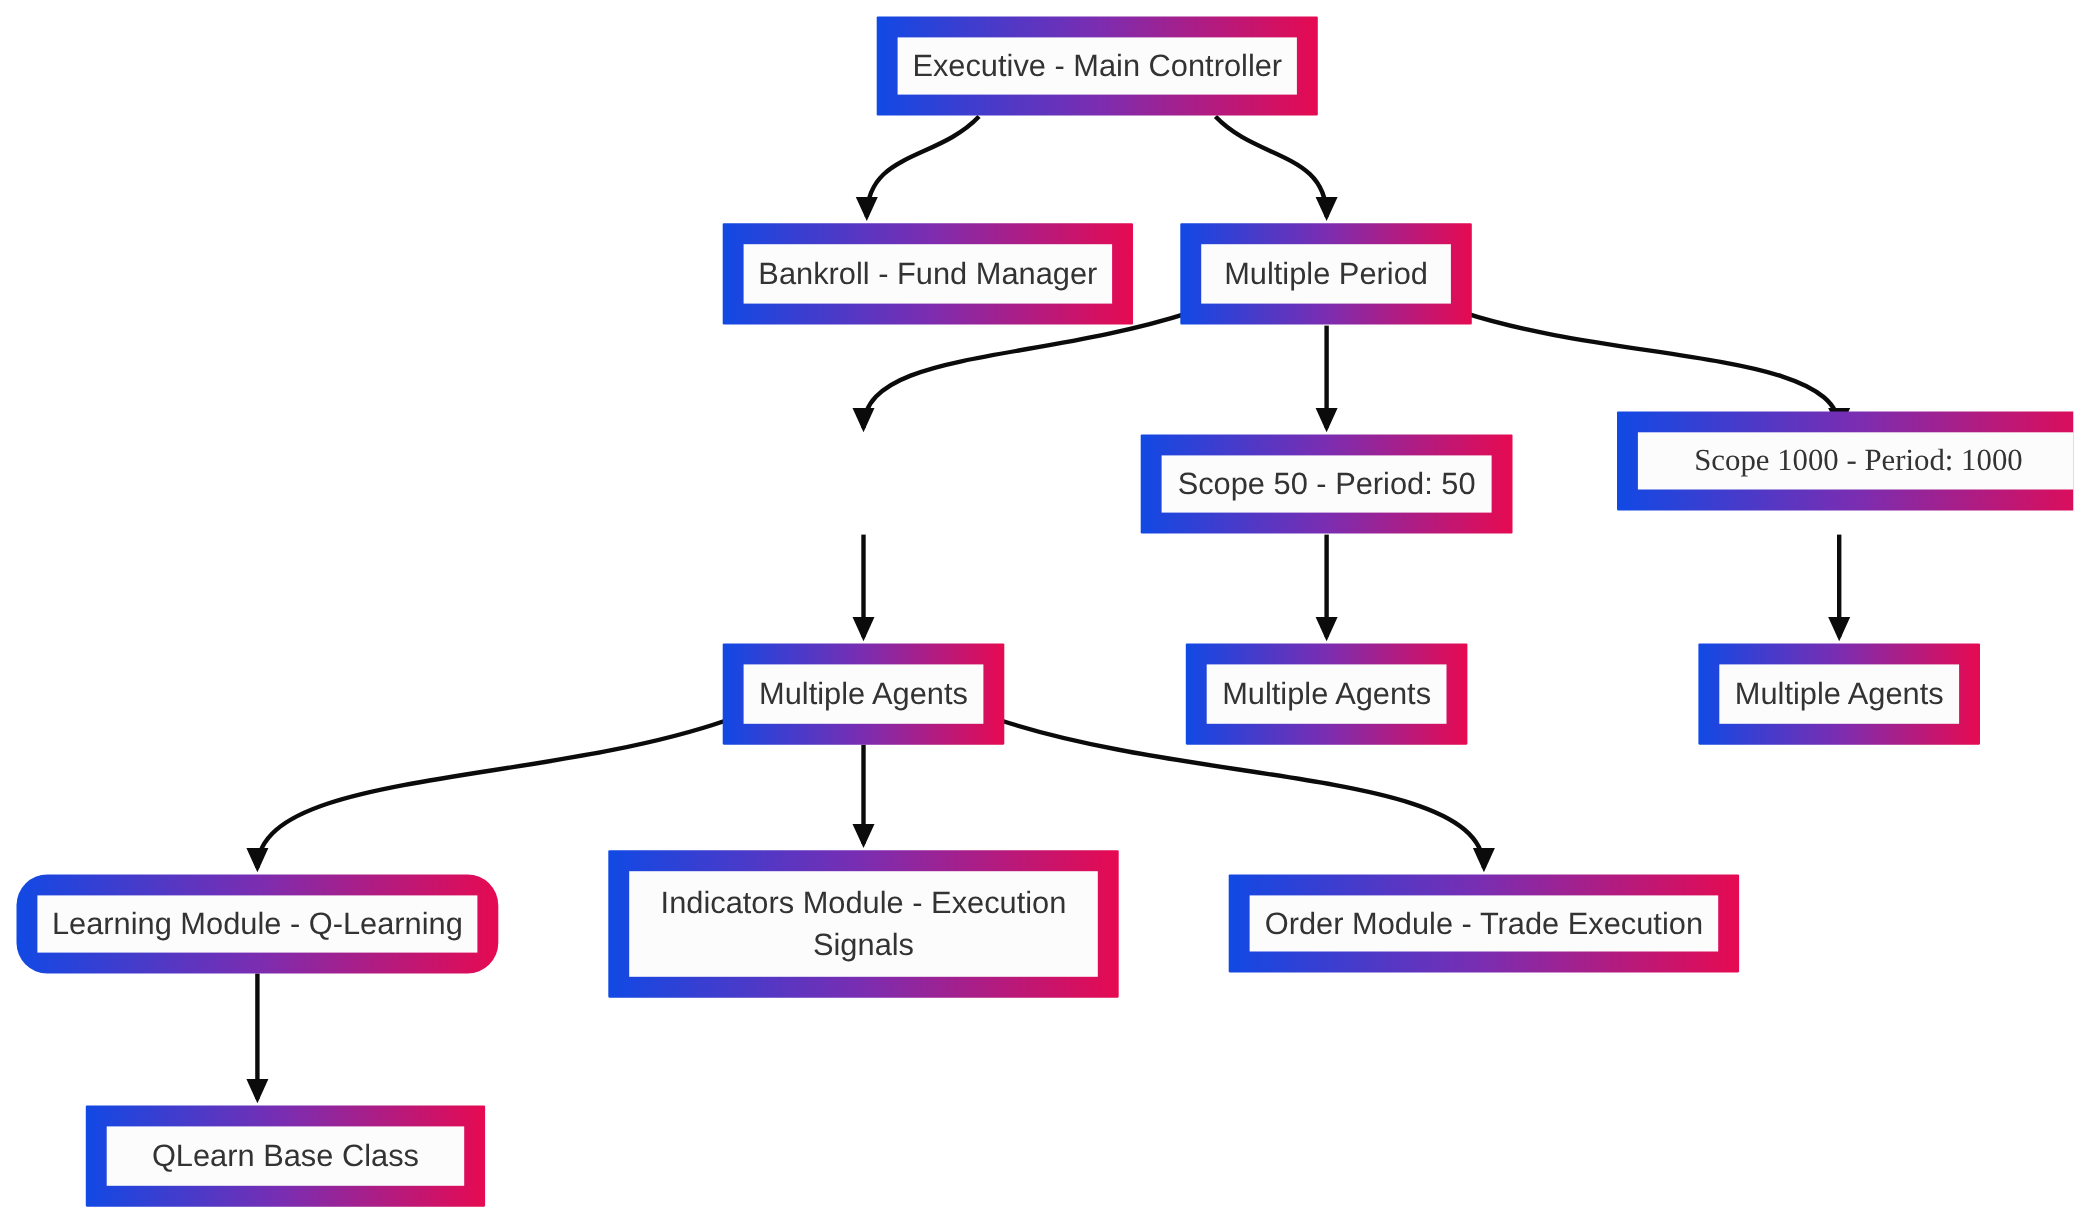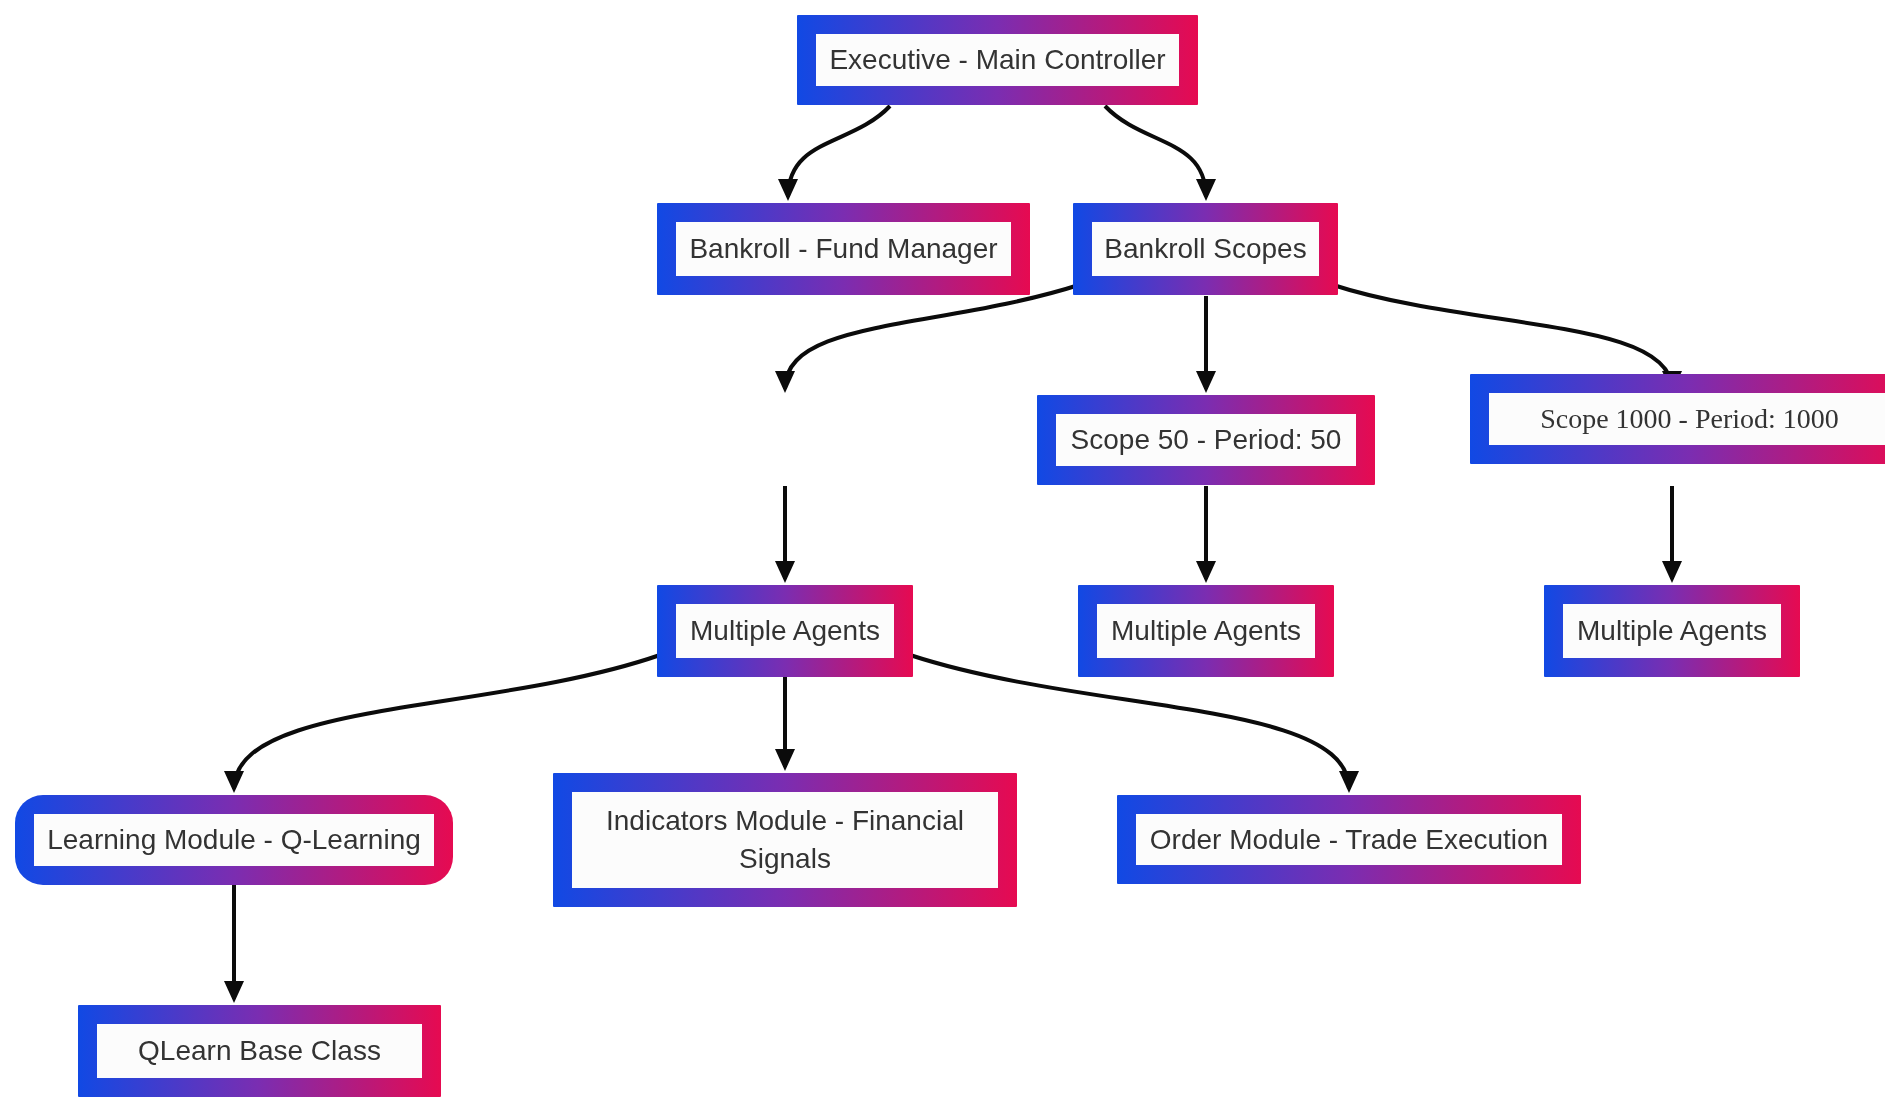--- a/index.html
+++ b/index.html
@@ -90,21 +90,21 @@
 
   <div class="node" id="node-executive">
     <div class="node-inner">Executive - Main Controller</div>
   </div>
 
   <div class="node" id="node-bankroll">
     <div class="node-inner">Bankroll - Fund Manager</div>
   </div>
 
   <div class="node" id="node-scopes">
-    <div class="node-inner">Bankroll Scopes</div>
+    <div class="node-inner">Multiple Period</div>
   </div>
 
 
   <div class="node" id="node-scope50">
     <div class="node-inner">Scope 50 - Period: 50</div>
   </div>
 
   <div class="node" id="node-scope1000">
     <div class="node-inner">Scope 1000 - Period: 1000</div>
   </div>
@@ -119,21 +119,21 @@
 
   <div class="node" id="node-agents3">
     <div class="node-inner">Multiple Agents</div>
   </div>
 
   <div class="node" id="node-learning">
     <div class="node-inner">Learning Module - Q-Learning</div>
   </div>
 
   <div class="node" id="node-indicators">
-    <div class="node-inner">Indicators Module - Financial Signals</div>
+    <div class="node-inner">Indicators Module - Execution Signals</div>
   </div>
 
   <div class="node" id="node-order">
     <div class="node-inner">Order Module - Trade Execution</div>
   </div>
 
   <div class="node" id="node-qlearn">
     <div class="node-inner">QLearn Base Class</div>
   </div>
 

